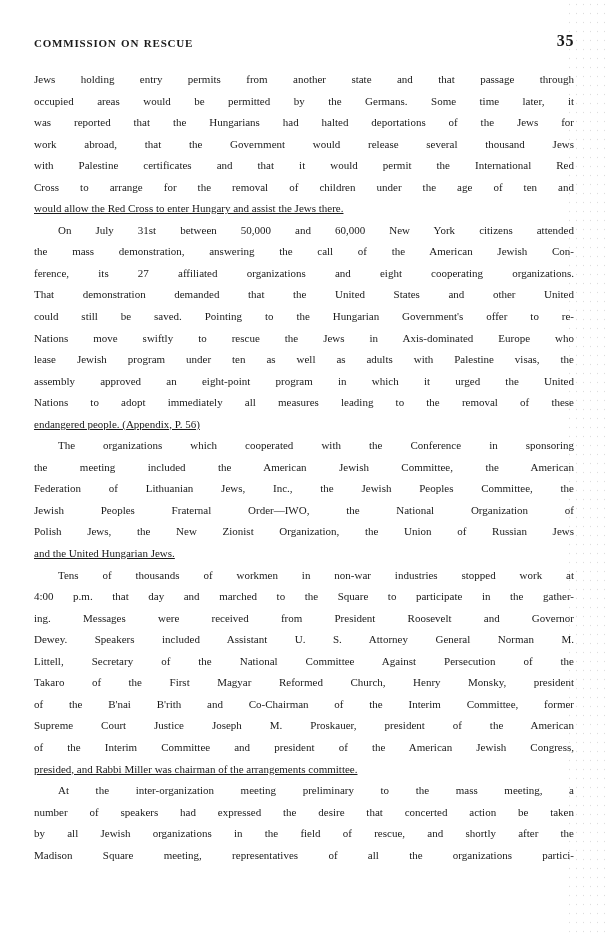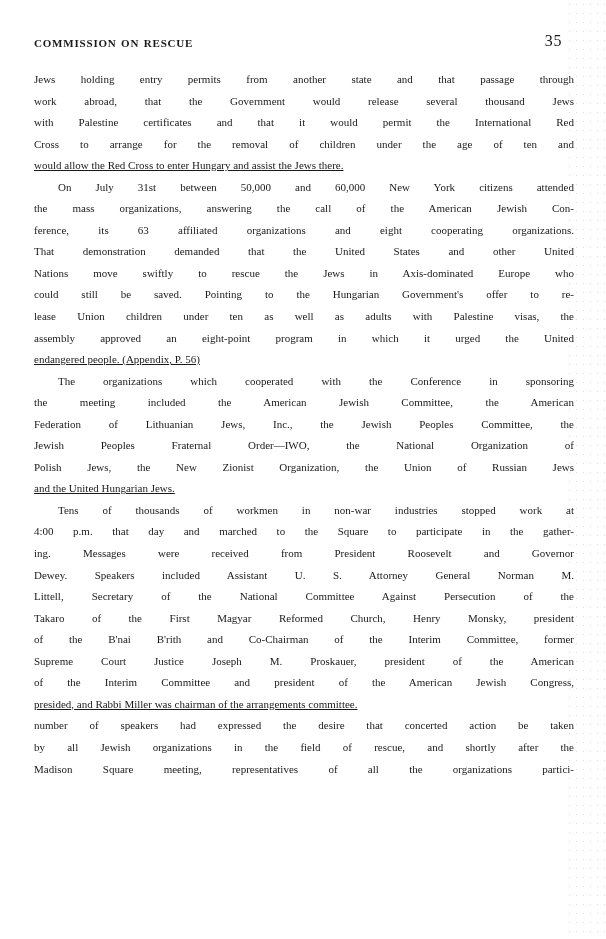--- a/index.html
+++ b/index.html
@@ -7,21 +7,21 @@
       width: 606px; height: 939px; background: #ffffff; overflow: hidden;
       position: relative; font-family: "Liberation Serif", "DejaVu Serif", serif; color: #1a1a1a;
     }
     .page { position: absolute; left: 34px; top: 0; width: 540px; height: 939px; }
     .running-head {
       position: absolute; top: 30px; left: 0; width: 540px; height: 20px;
       font-size: 12.5px; letter-spacing: 0.6px; font-weight: bold;
     }
     .running-head .title { position: absolute; left: 0; top: 4px; font-variant: small-caps; text-transform: lowercase; font-size: 15px; letter-spacing: 0.8px; font-weight: bold; text-align: center;}
     .running-head .title::first-letter { }
-    .running-head .num { position: absolute; right: 12px; top: 2px; font-size: 16px; font-weight: normal; }
+    .running-head .num { position: absolute; right: 0; top: 2px; font-size: 16px; font-weight: bold; }
     .body { position: absolute; top: 69px; left: 0; width: 540px; }
     .line {
       display: block; height: 21.55px; line-height: 21.55px; font-size: 11px;
       white-space: nowrap; text-align: justify; text-align-last: justify; overflow: hidden;
     }
     .line.last { text-align-last: left; text-decoration: underline; }
     .line.indent { padding-left: 24px; }
     .speckle { position: absolute; right: 0; top: 0; width: 40px; height: 939px;
       background-image: radial-gradient(#bbb 0.6px, transparent 0.8px);
       background-size: 7px 9px; opacity: 0.5; }
@@ -30,46 +30,50 @@
 <body>
 
 <div class="speckle"></div>
 <div class="page">
   <div class="running-head">
     <span class="title">Commission on Rescue</span>
     <span class="num">35</span>
   </div>
   <div class="body" id="body">
       <span class="line">Jews holding entry permits from another state and that passage through</span>
+      <span class="line">occupied areas would be permitted by the Germans. Some time later, it</span>
+      <span class="line">was reported that the Hungarians had halted deportations of the Jews for</span>
       <span class="line">work abroad, that the Government would release several thousand Jews</span>
       <span class="line">with Palestine certificates and that it would permit the International Red</span>
       <span class="line">Cross to arrange for the removal of children under the age of ten and</span>
       <span class="line last">would allow the Red Cross to enter Hungary and assist the Jews there.</span>
       <span class="line indent">On July 31st between 50,000 and 60,000 New York citizens attended</span>
-      <span class="line">the mass organizations, answering the call of the American Jewish Con-</span>
-      <span class="line">ference, its 63 affiliated organizations and eight cooperating organizations.</span>
+      <span class="line">the mass demonstration, answering the call of the American Jewish Con-</span>
+      <span class="line">ference, its 27 affiliated organizations and eight cooperating organizations.</span>
       <span class="line">That demonstration demanded that the United States and other United</span>
+      <span class="line">could still be saved. Pointing to the Hungarian Government's offer to re-</span>
       <span class="line">Nations move swiftly to rescue the Jews in Axis-dominated Europe who</span>
-      <span class="line">could still be saved. Pointing to the Hungarian Government's offer to re-</span>
-      <span class="line">lease Union children under ten as well as adults with Palestine visas, the</span>
+      <span class="line">lease Jewish program under ten as well as adults with Palestine visas, the</span>
       <span class="line">assembly approved an eight-point program in which it urged the United</span>
+      <span class="line">Nations to adopt immediately all measures leading to the removal of these</span>
       <span class="line last">endangered people. (Appendix, P. 56)</span>
       <span class="line indent">The organizations which cooperated with the Conference in sponsoring</span>
       <span class="line">the meeting included the American Jewish Committee, the American</span>
       <span class="line">Federation of Lithuanian Jews, Inc., the Jewish Peoples Committee, the</span>
       <span class="line">Jewish Peoples Fraternal Order—IWO, the National Organization of</span>
       <span class="line">Polish Jews, the New Zionist Organization, the Union of Russian Jews</span>
       <span class="line last">and the United Hungarian Jews.</span>
       <span class="line indent">Tens of thousands of workmen in non-war industries stopped work at</span>
       <span class="line">4:00 p.m. that day and marched to the Square to participate in the gather-</span>
       <span class="line">ing. Messages were received from President Roosevelt and Governor</span>
       <span class="line">Dewey. Speakers included Assistant U. S. Attorney General Norman M.</span>
       <span class="line">Littell, Secretary of the National Committee Against Persecution of the</span>
       <span class="line">Takaro of the First Magyar Reformed Church, Henry Monsky, president</span>
       <span class="line">of the B'nai B'rith and Co-Chairman of the Interim Committee, former</span>
       <span class="line">Supreme Court Justice Joseph M. Proskauer, president of the American</span>
       <span class="line">of the Interim Committee and president of the American Jewish Congress,</span>
       <span class="line last">presided, and Rabbi Miller was chairman of the arrangements committee.</span>
+      <span class="line indent">At the inter-organization meeting preliminary to the mass meeting, a</span>
       <span class="line">number of speakers had expressed the desire that concerted action be taken</span>
       <span class="line">by all Jewish organizations in the field of rescue, and shortly after the</span>
       <span class="line">Madison Square meeting, representatives of all the organizations partici-</span>
     </div>
 </div>
 
 </body></html>

